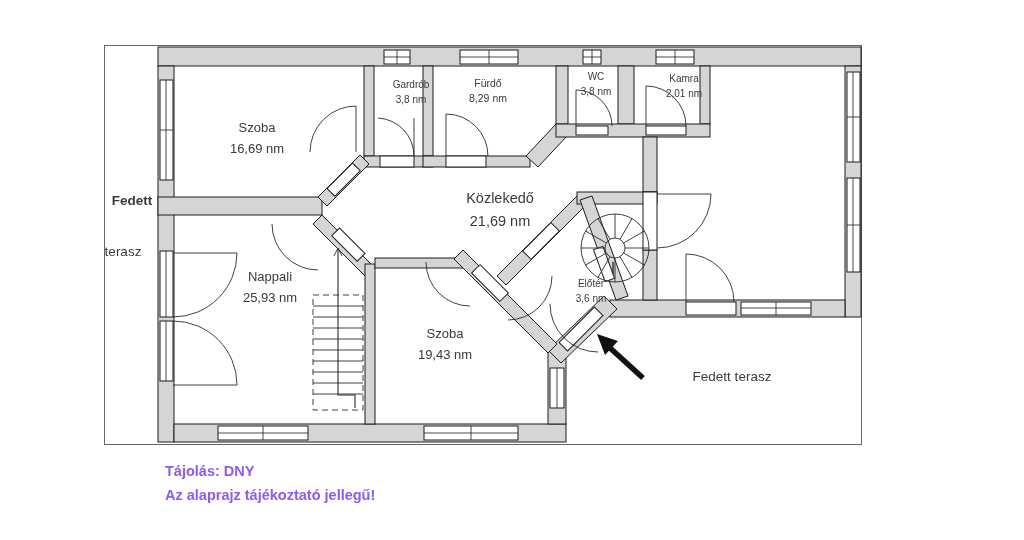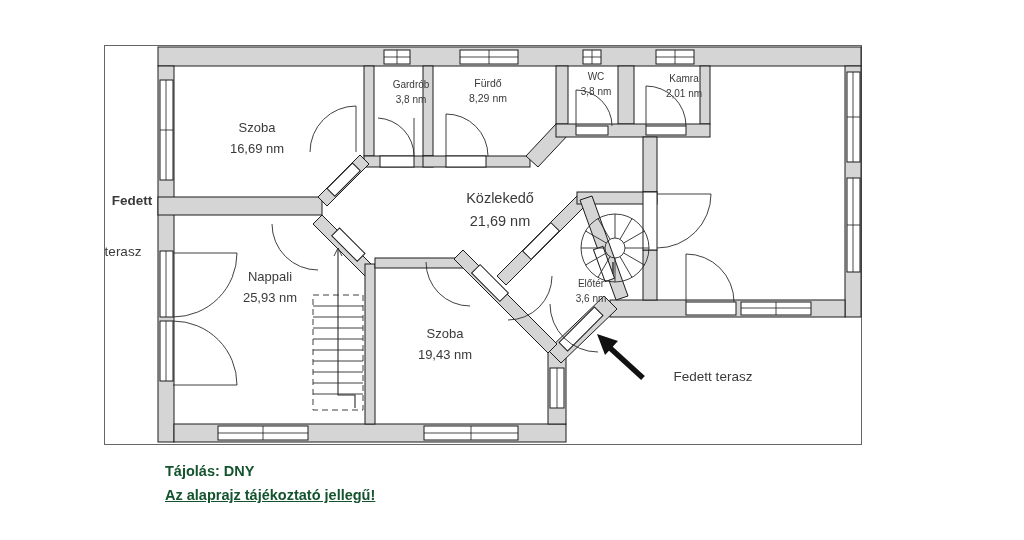--- a/index.html
+++ b/index.html
@@ -4,21 +4,21 @@
 <style>
   html,body{margin:0;padding:0;background:#fff;}
   #stage{position:relative;width:1024px;height:540px;background:#ffffff;overflow:hidden;
          font-family:"Liberation Sans", sans-serif;}
   #plan-svg{position:absolute;left:0;top:0;}
   .room-label{position:absolute;transform:translate(-50%,-50%);text-align:center;
               color:#3a3a3a;font-size:13px;line-height:1.6;white-space:nowrap;}
   .room-label.small{font-size:10px;line-height:1.45;}
   .terrace-label{position:absolute;transform:translate(-50%,-50%);color:#3a3a3a;
                  font-size:13.5px;white-space:nowrap;}
-  .footer-line{position:absolute;color:#14532d;font-size:14.5px;font-weight:bold;white-space:nowrap;}
+  .footer-line{position:absolute;color:#8b5cf6;font-size:14.5px;font-weight:bold;white-space:nowrap;}
 </style>
 </head>
 <body>
 
 <div id="stage">
 
 <svg id="plan-svg" width="1024" height="540" viewBox="0 0 1024 540">
   <g fill="none" stroke="#666" stroke-width="1">
 
     <rect x="104.5" y="45.5" width="757" height="399"></rect>
@@ -182,17 +182,17 @@
     <div>Szoba</div>
     <div>19,43 nm</div>
   </div>
   <div class="room-label small" style="left:571px;top:291px;margin-left:20px;">
     <div>Előtér</div>
     <div>3,6 nm</div>
   </div>
 
   <div class="terrace-label" style="left:132px;top:200px;font-weight:bold;">Fedett</div>
   <div class="terrace-label" style="left:123px;top:251px;">terasz</div>
-  <div class="terrace-label" style="left:713px;top:376px;text-align:right;">Fedett terasz</div>
+  <div class="terrace-label" style="left:732px;top:376px;text-align:right;">Fedett terasz</div>
 
   <div class="footer-line" style="left:165px;top:463px;">Tájolás: DNY</div>
-  <div class="footer-line" style="left:165px;top:487px;text-decoration:underline;">Az alaprajz tájékoztató jellegű!</div>
+  <div class="footer-line" style="left:165px;top:487px;">Az alaprajz tájékoztató jellegű!</div>
 </div>
 
 </body></html>

